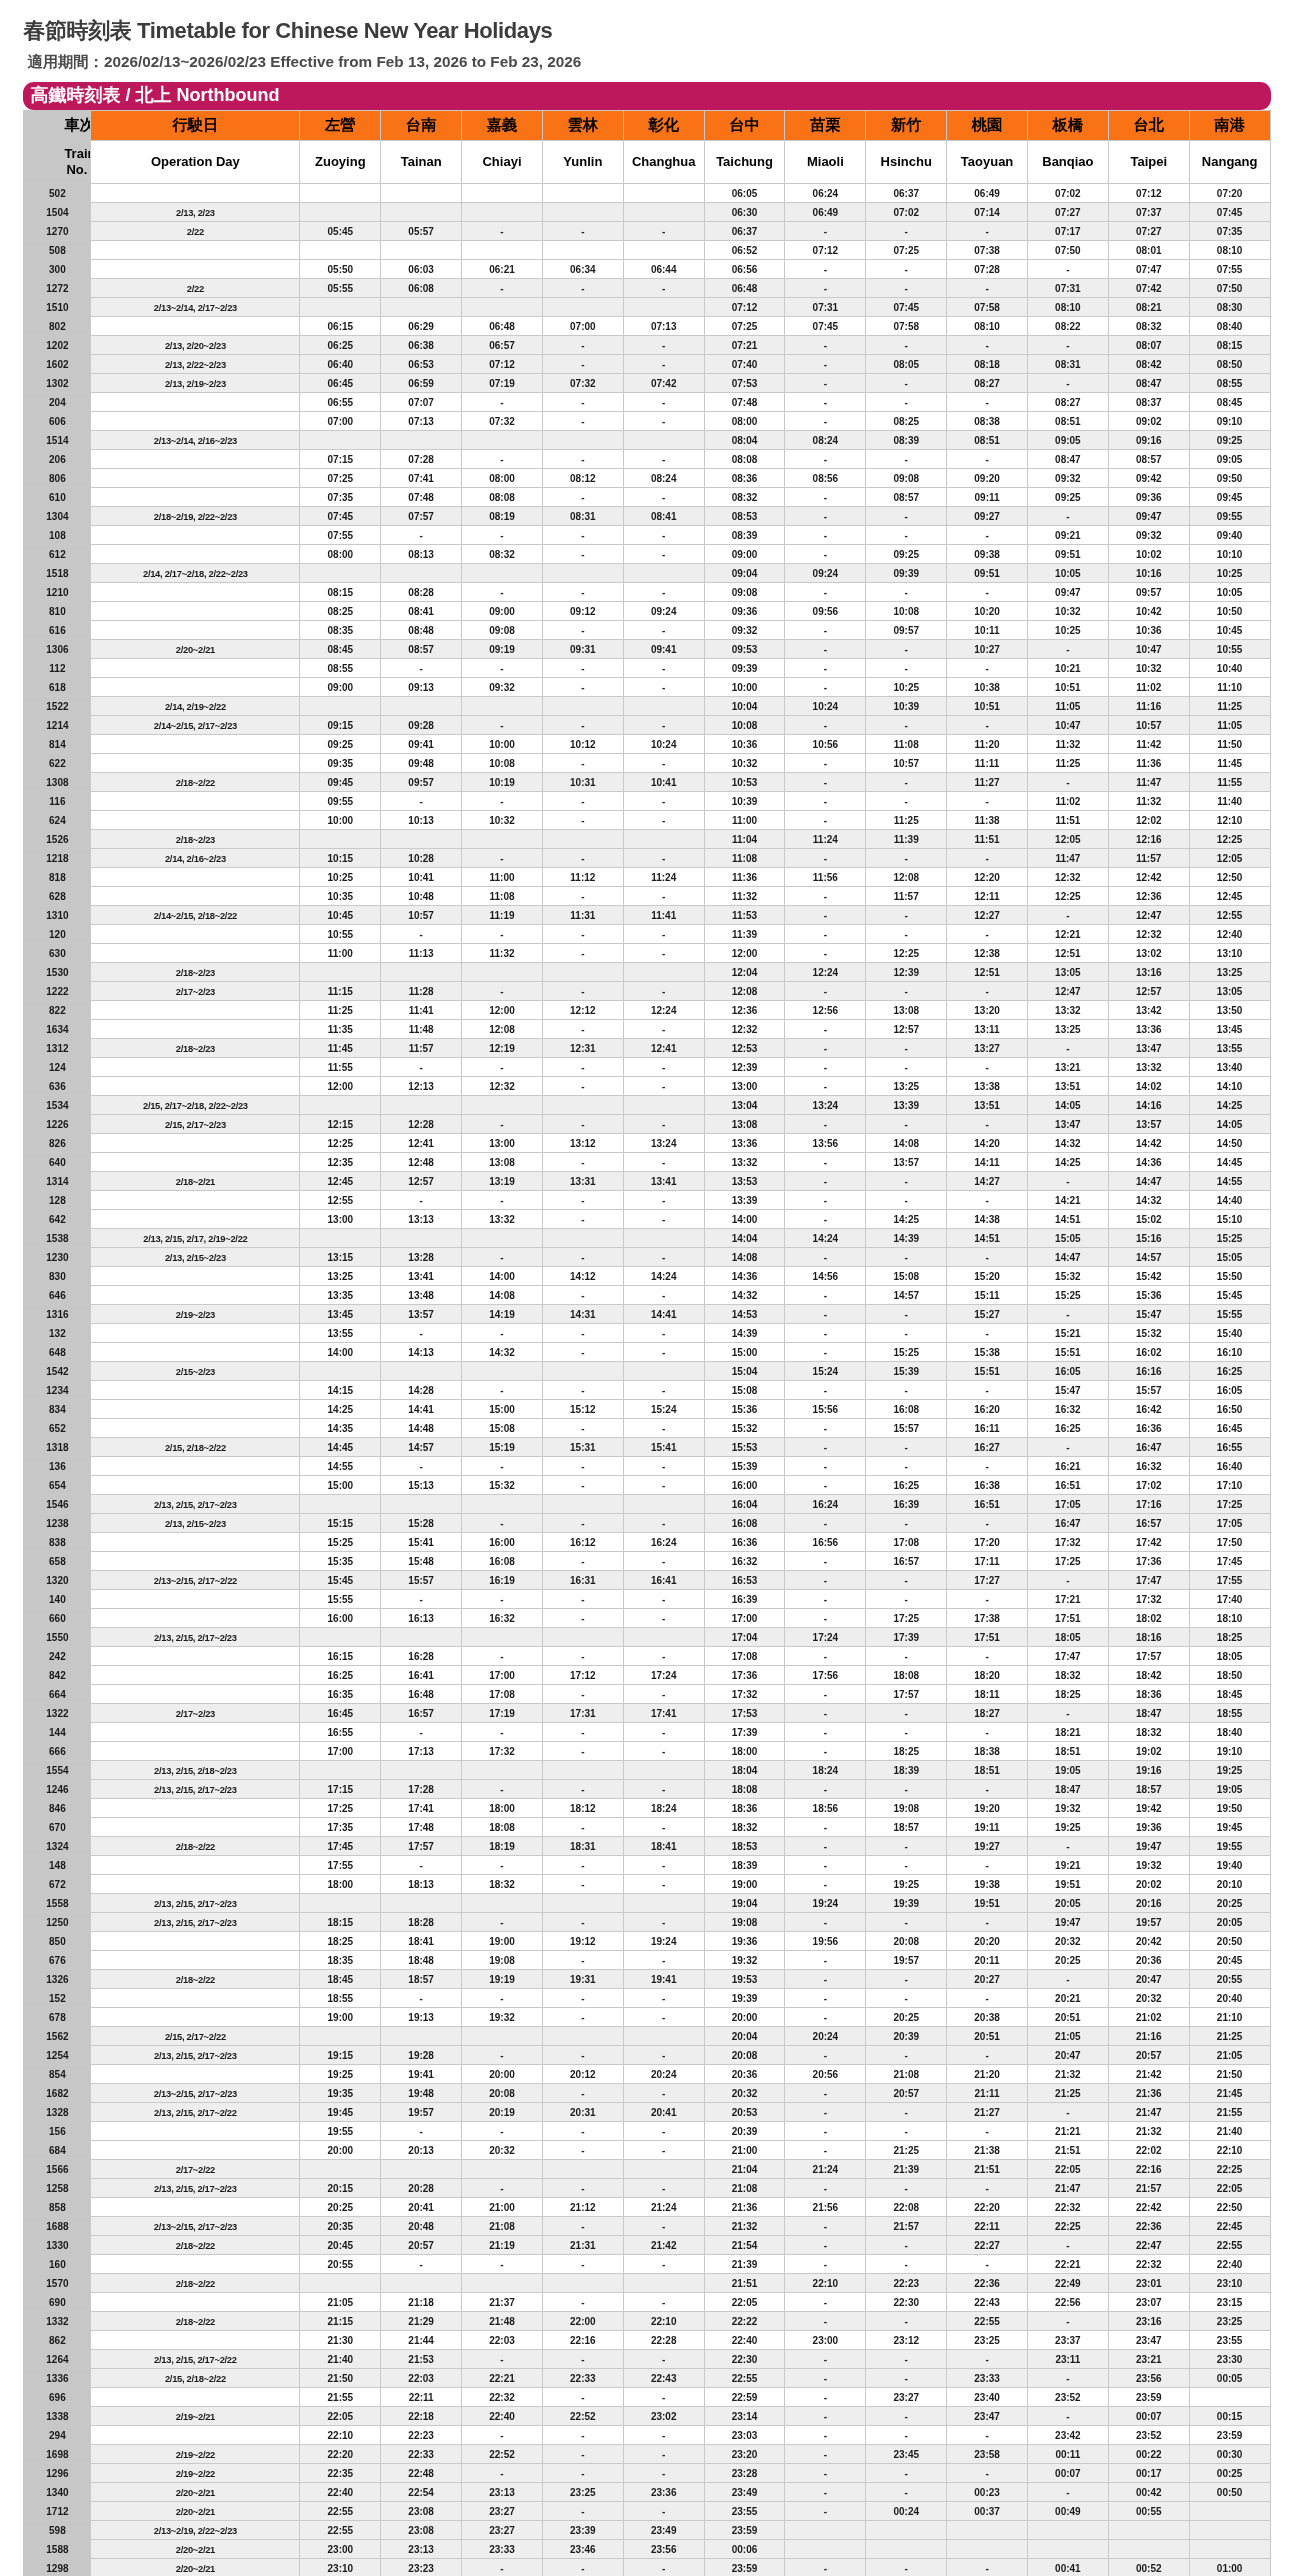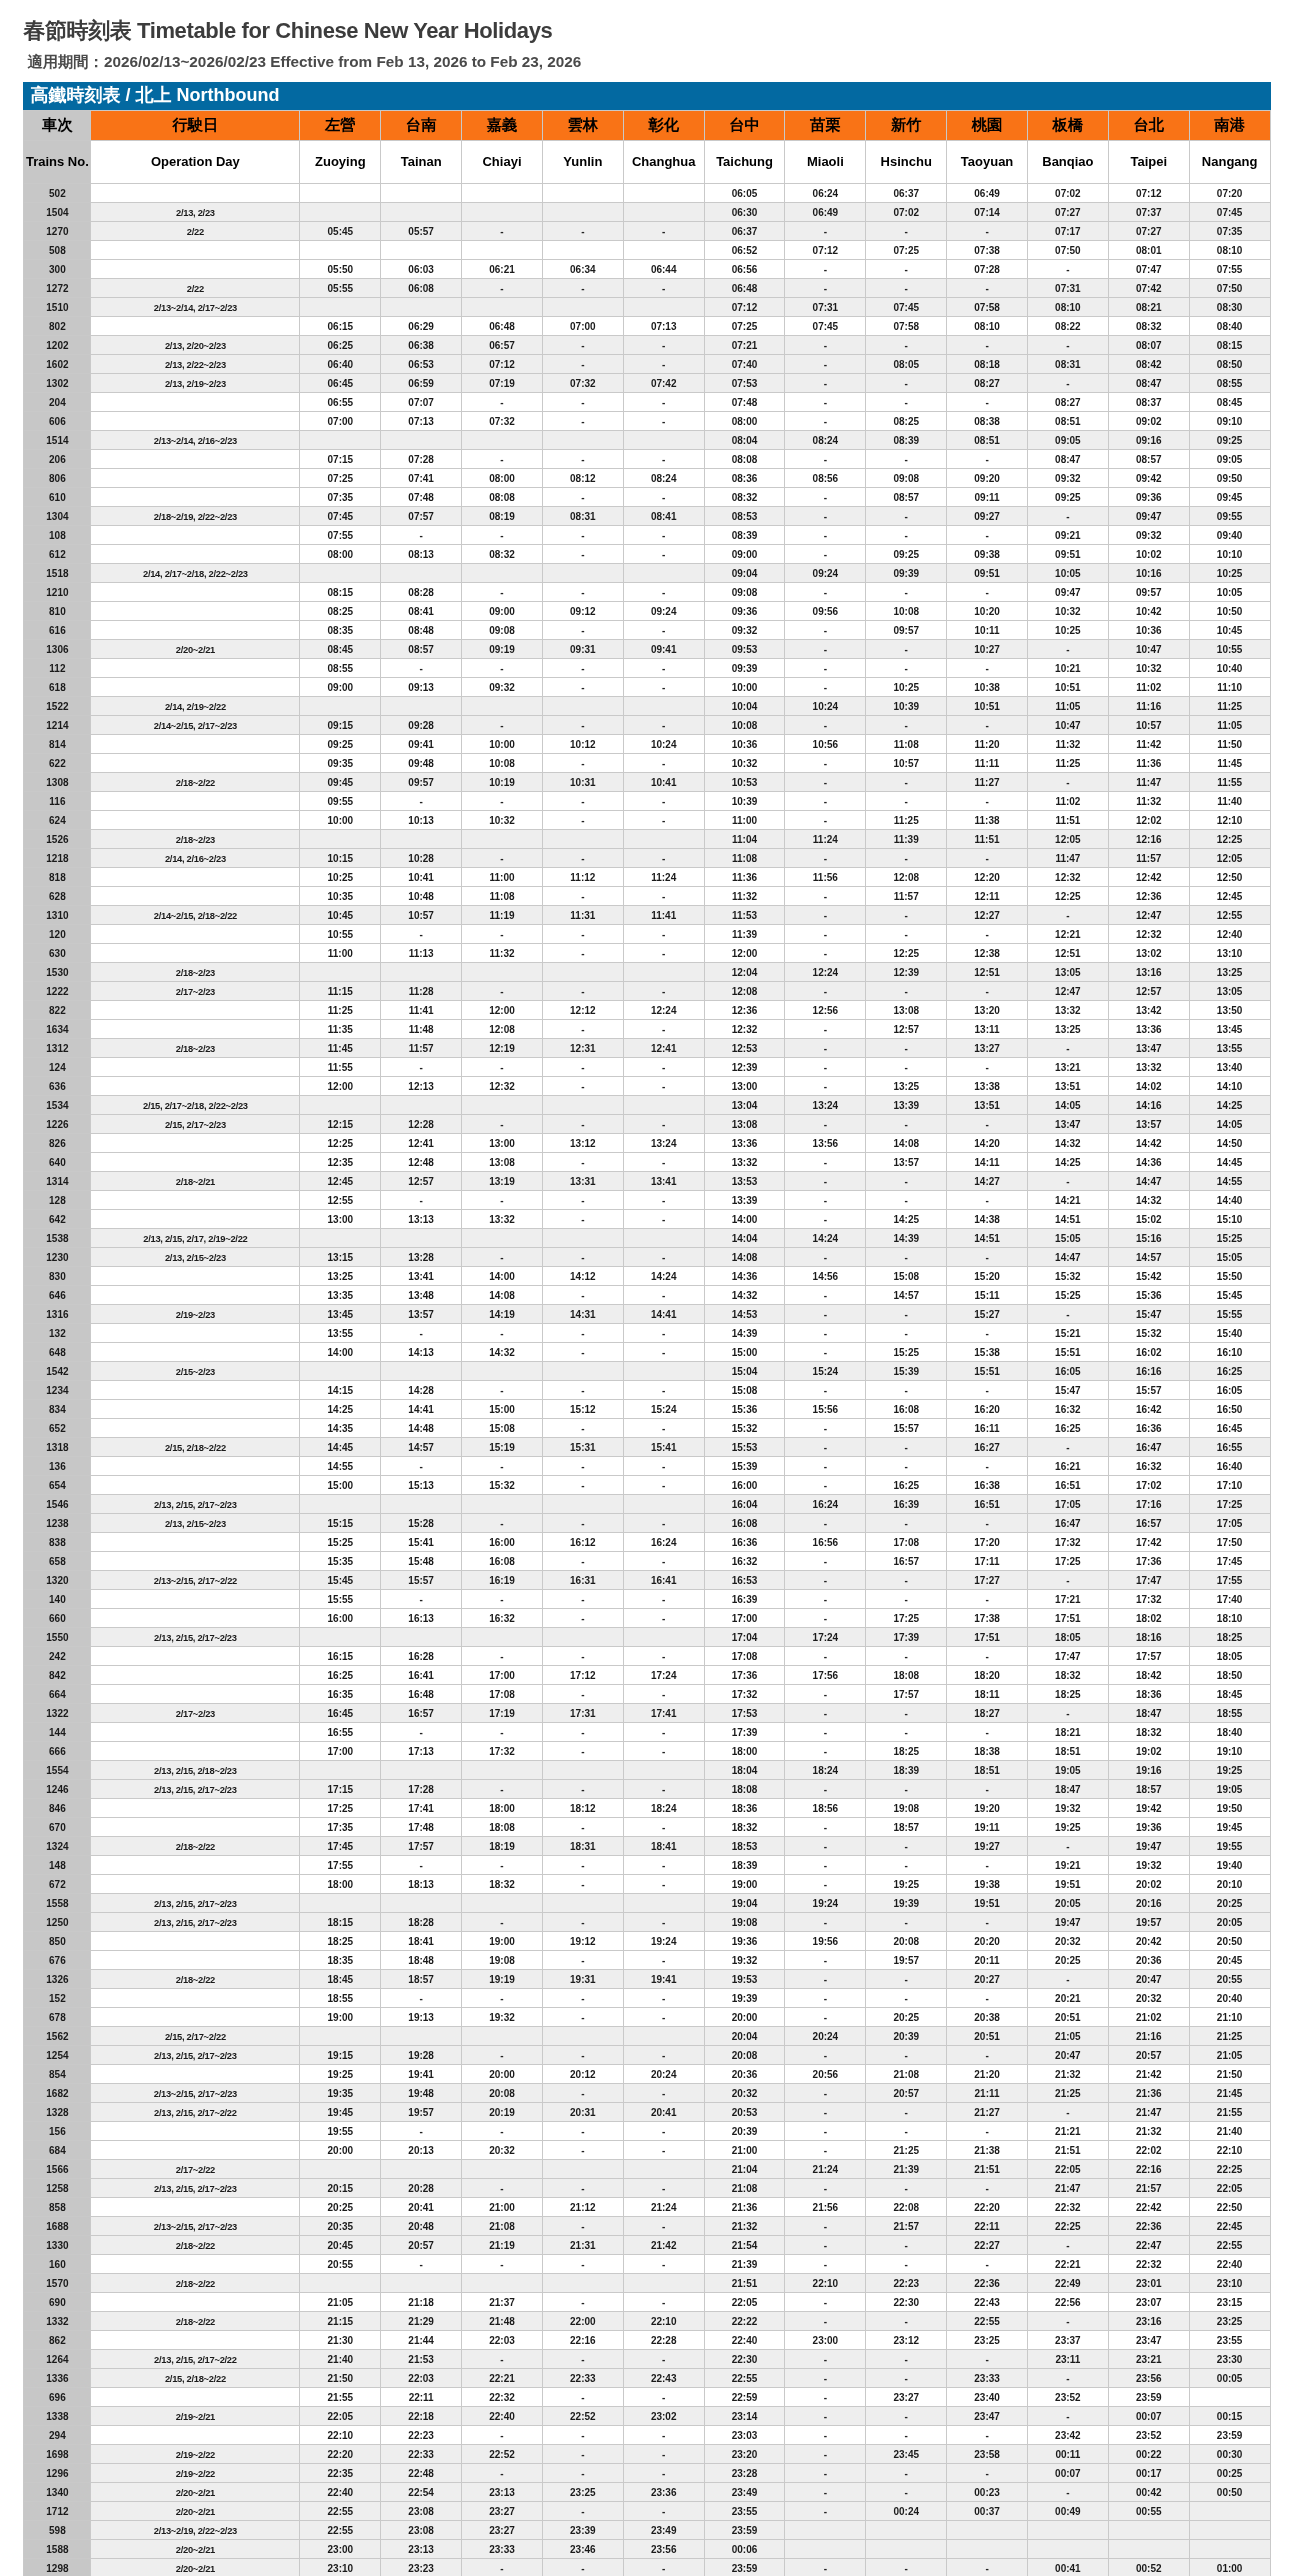--- a/index.html
+++ b/index.html
@@ -1,27 +1,27 @@
 <!DOCTYPE html>
 <html style="font-size:14.4px"><head>
 <meta charset="utf-8">
 <style>
   html,body{margin:0;padding:0;background:#fff;}
   body{font-family:"Liberation Sans","DejaVu Sans",sans-serif;color:#1a1a1a;}
   .page{width:1294px;box-sizing:border-box;padding:7.2px 23.4px 36px 23.4px;}
   .title{font-size:22px;font-weight:bold;color:#3c3c3c;margin:9px 0 5.4px 0;letter-spacing:-0.4px;}
   .subtitle{font-size:15.3px;font-weight:bold;color:#4a4a4a;margin:0 0 9px 4px;}
-  .banner{background:#0369a1;color:#fff;font-size:18px;font-weight:bold;padding:3.6px 7.2px;line-height:21.6px;}
+  .banner{background:#be185d;color:#fff;font-size:18px;font-weight:bold;padding:3.6px 7.2px;line-height:21.6px;border-radius:11px;}
   table{border-collapse:collapse;width:100%;table-layout:fixed;border:0.9px solid #8f8f8f;}
   col.c-train{width:67px;}
   col.c-days{width:209px;}
   th,td{border:0.9px solid #c9c9c9;text-align:center;vertical-align:middle;overflow:hidden;white-space:nowrap;}
   tr.hdr-zh th{background:#f97316;font-size:15.3px;font-weight:bold;height:27px;color:#000;}
   tr.hdr-en th{background:#fff;font-size:13px;font-weight:bold;height:40px;color:#000;white-space:normal;line-height:1.25;}
-  tr.hdr-zh th.trainno, tr.hdr-en th.trainno{background:#c7c7c7;}
+  tr.hdr-zh th.trainno, tr.hdr-en th.trainno{background:#c7c7c7;padding-left:40px;}
   tbody td{height:18px;font-size:10px;font-weight:bold;padding:0 0.9px;}
   tbody td.trainno{background:#c7c7c7;}
   tbody td.days{font-size:9.4px;letter-spacing:-0.3px;}
   tbody tr.selected-days td:not(.trainno){background:#eeeeee;}
   tbody tr:not(.selected-days) td:not(.trainno){background:#ffffff;}
   td.dash{font-weight:bold;color:#222;}
 </style>
 </head>
 <body>
 

